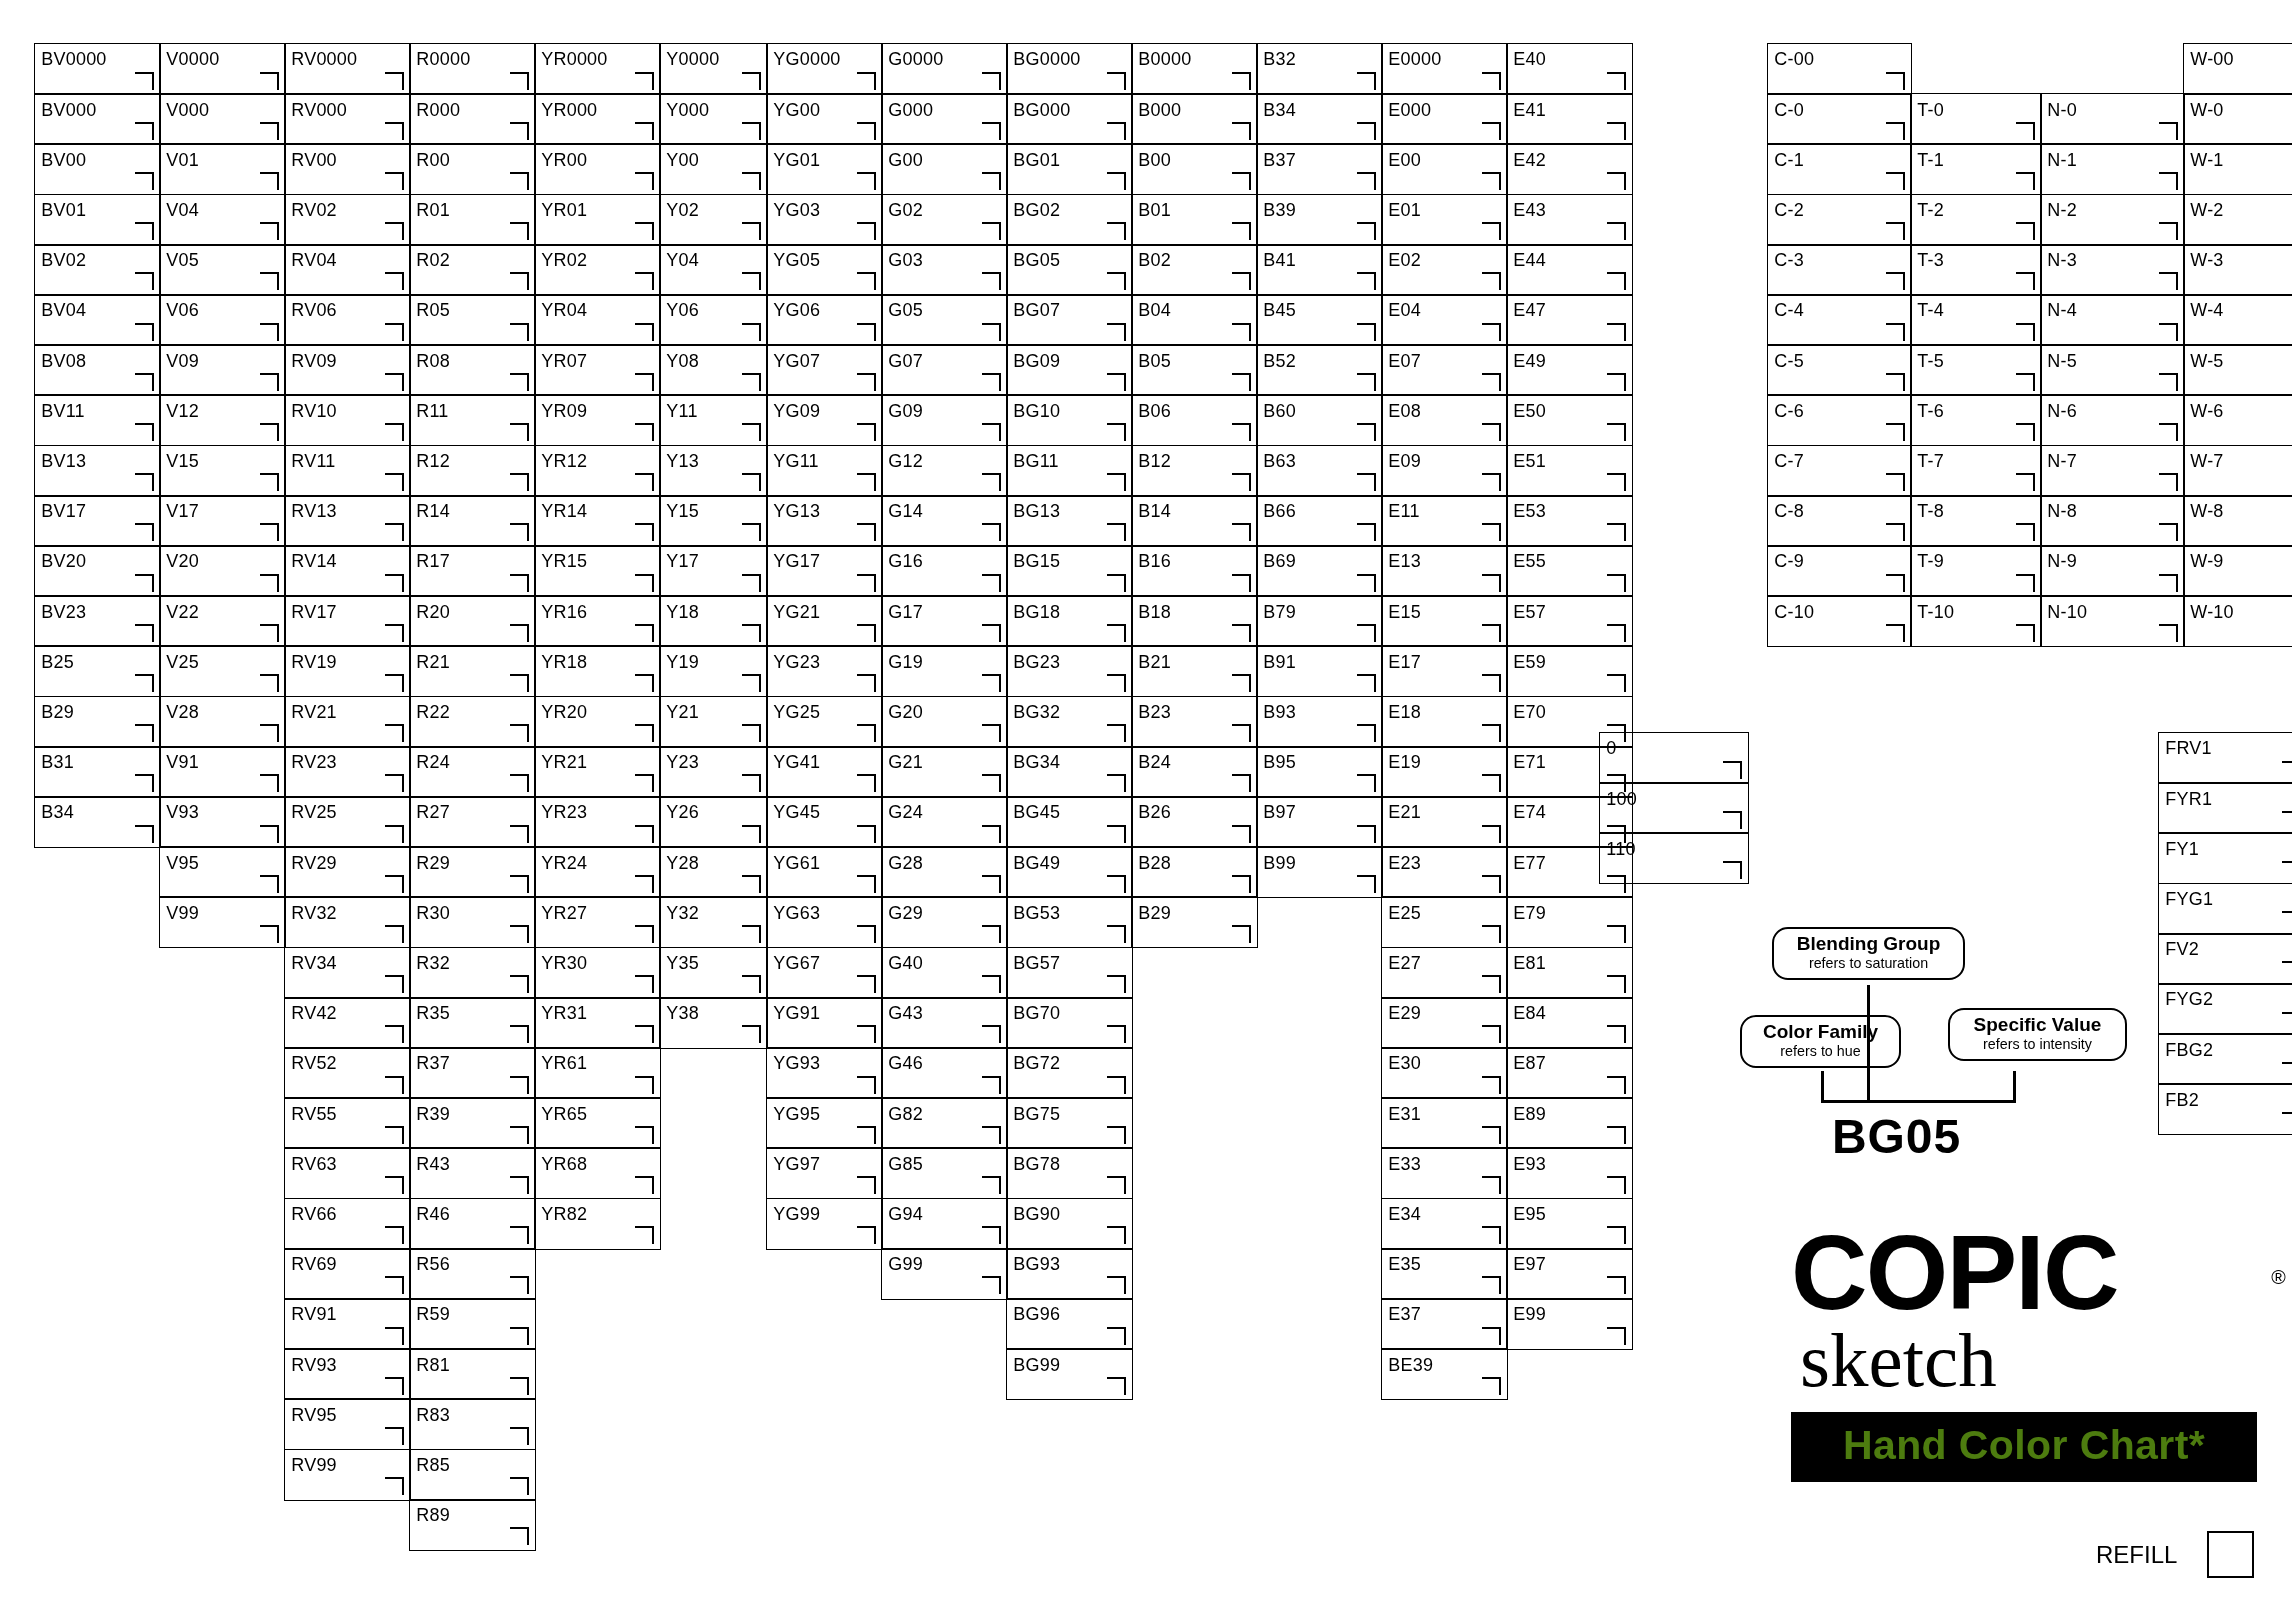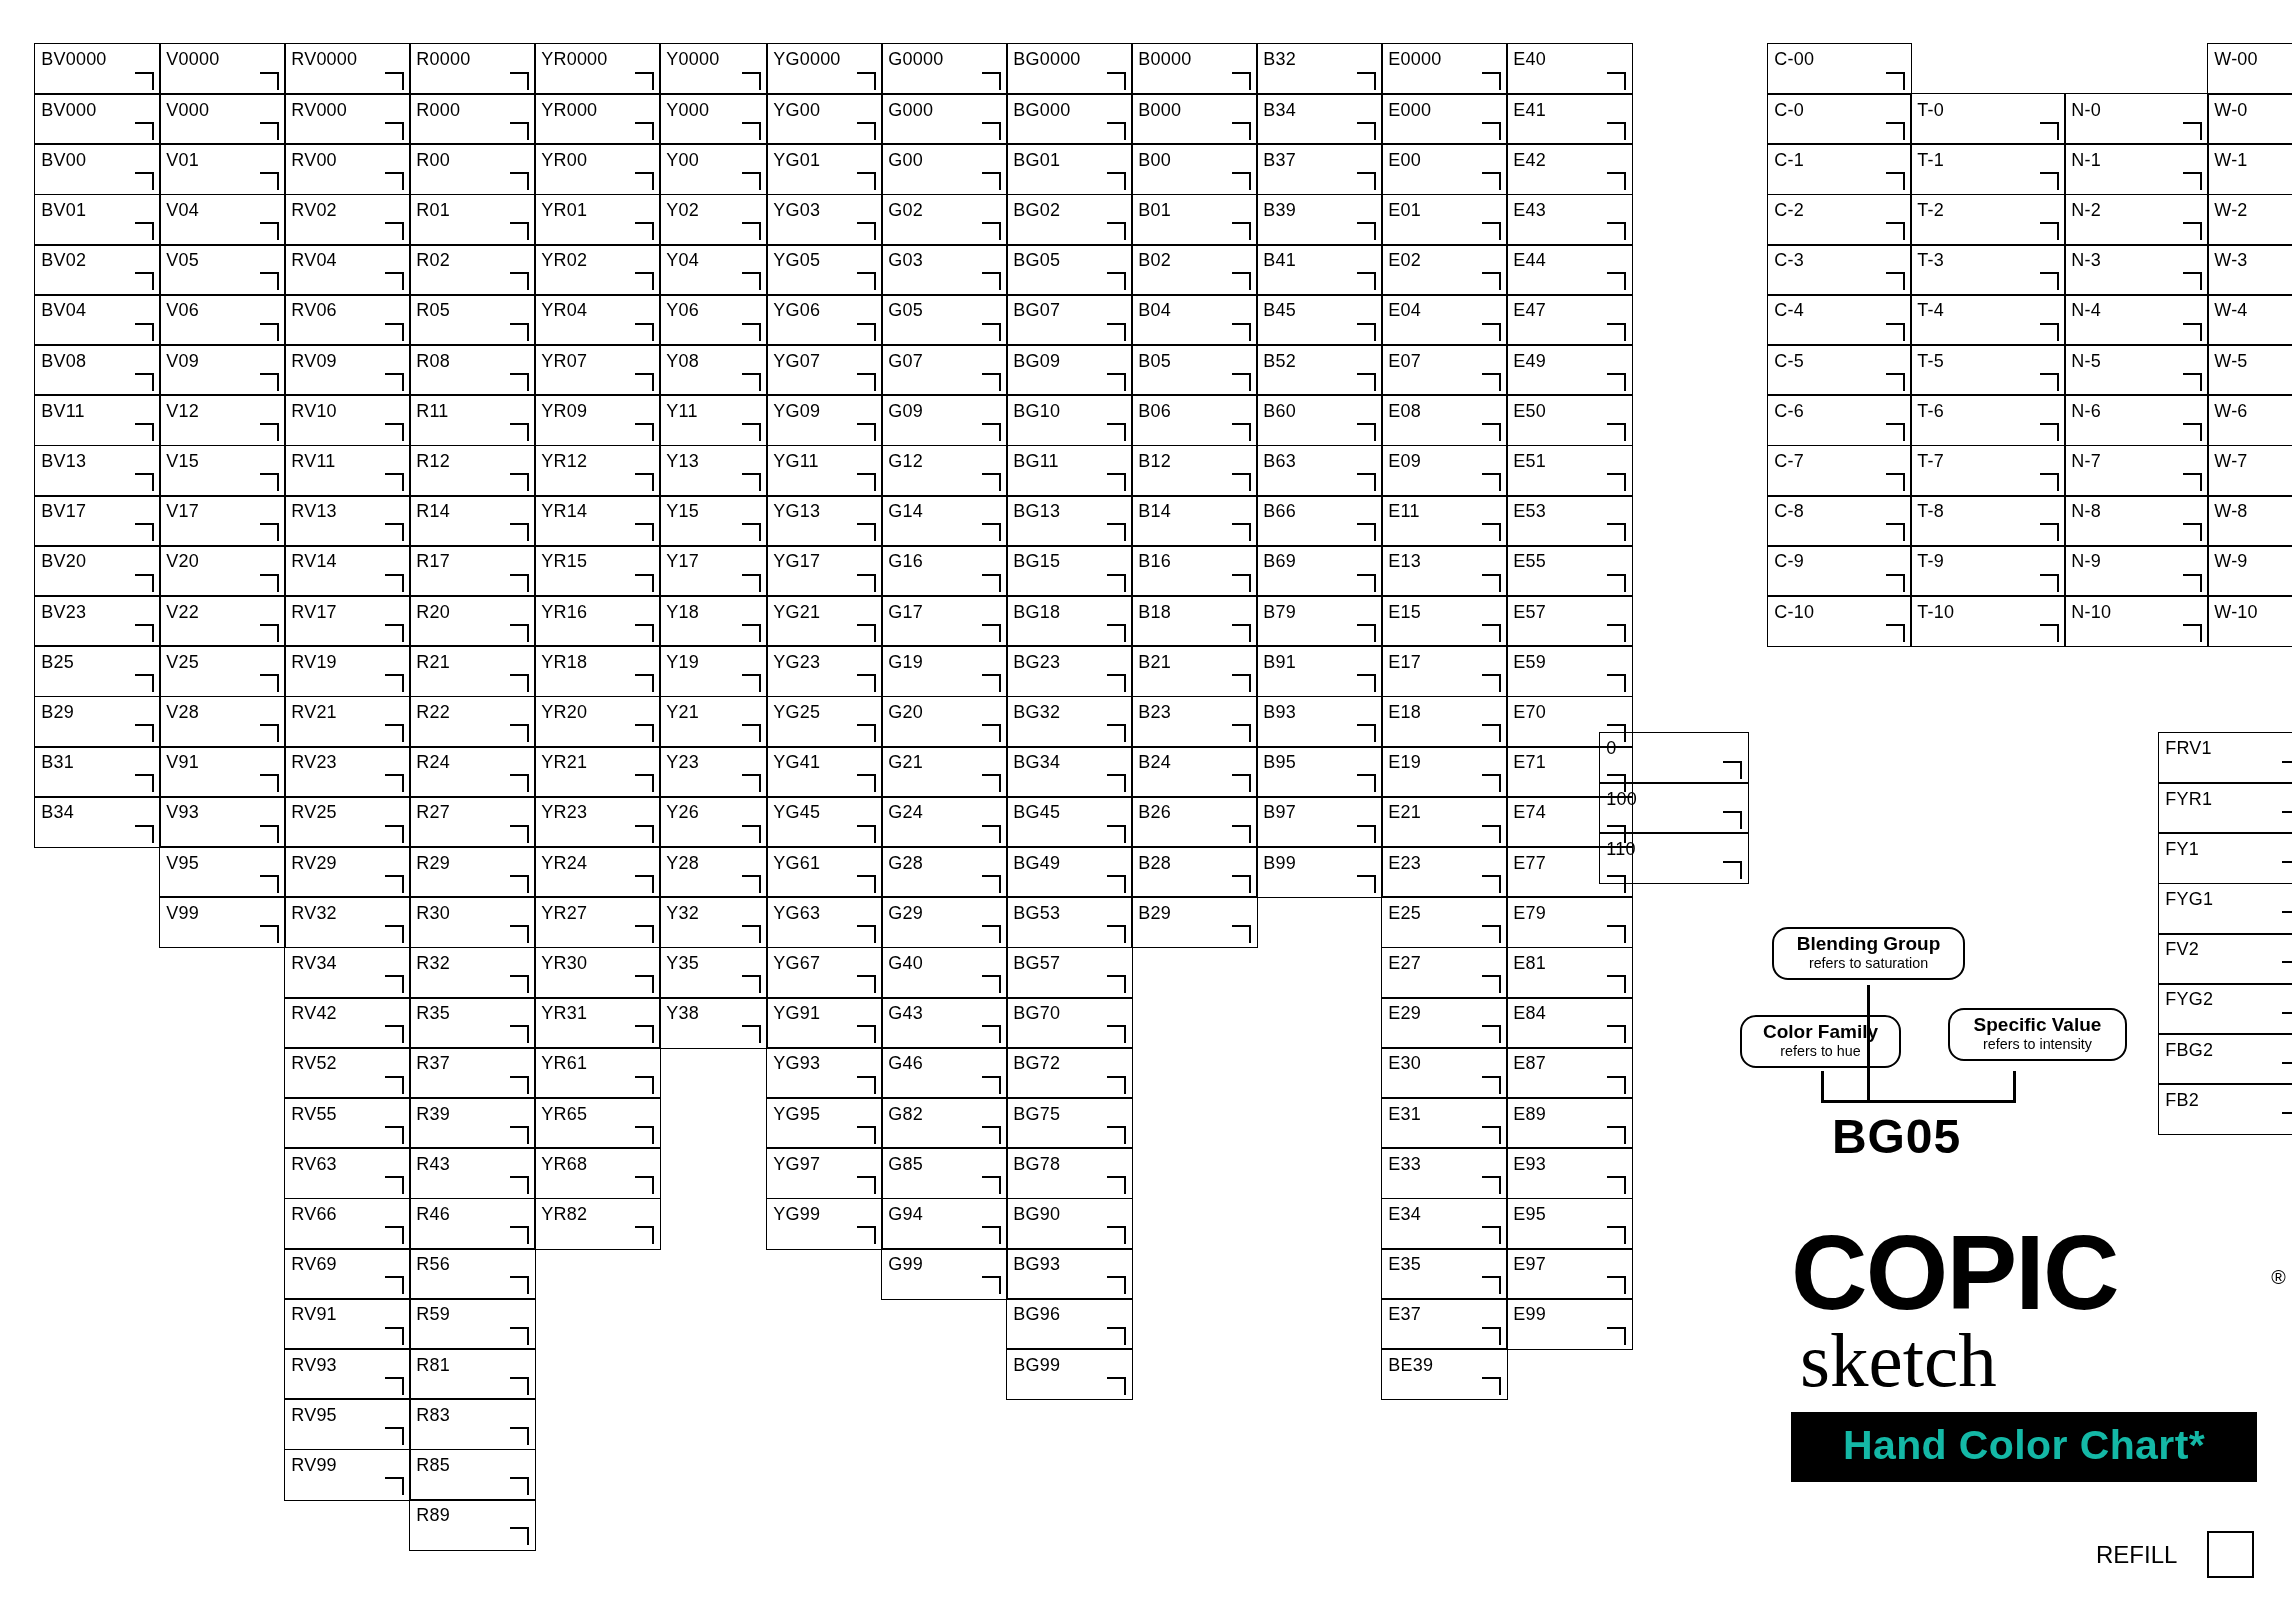--- a/index.html
+++ b/index.html
@@ -127,21 +127,21 @@
   #logo-sketch {
     font-size: 77px;
     line-height: 77px;
     letter-spacing: 0px;
     font-family: "Liberation Serif", serif;
     font-weight: normal;
     margin-left: 9px;
   }
   #logo-bar {
     background: #000;
-    color: #14b8a6;
+    color: #4d7c0f;
     font-size: 41px;
     font-weight: bold;
     text-align: center;
     padding: 10.7px 0 12.5px 0;
     margin-top: 12.5px;
     letter-spacing: 0.4px;
   }
   #footnote {
     position: absolute;
     font-size: 17px;
@@ -1444,21 +1444,21 @@
         </div>
         <div class="cell">
           <span class="lbl">C-9</span>
           <span class="swatch"></span>
         </div>
         <div class="cell">
           <span class="lbl">C-10</span>
           <span class="swatch"></span>
         </div>
       </div>
-      <div class="col" style="width: 154px;">
+      <div class="col" style="width: 130px;">
         <div class="spacer"></div>
         <div class="cell">
           <span class="lbl">T-0</span>
           <span class="swatch"></span>
         </div>
         <div class="cell">
           <span class="lbl">T-1</span>
           <span class="swatch"></span>
         </div>
         <div class="cell">

